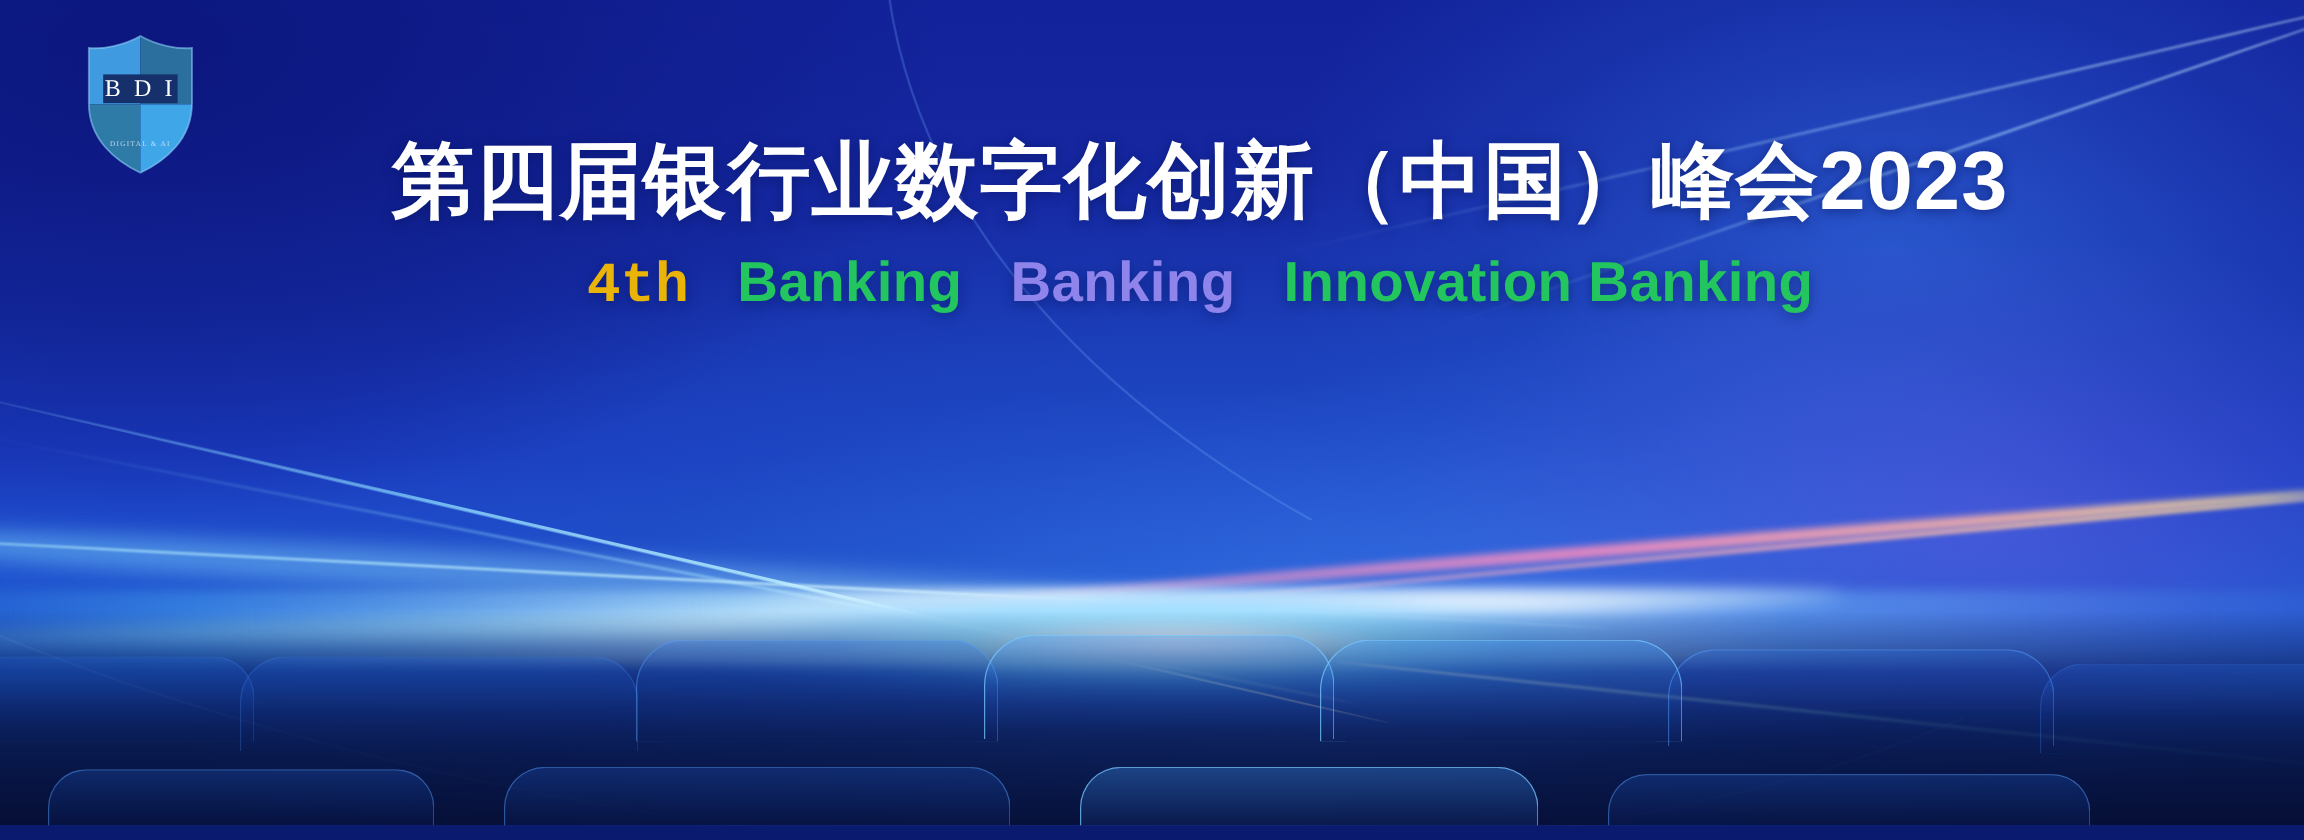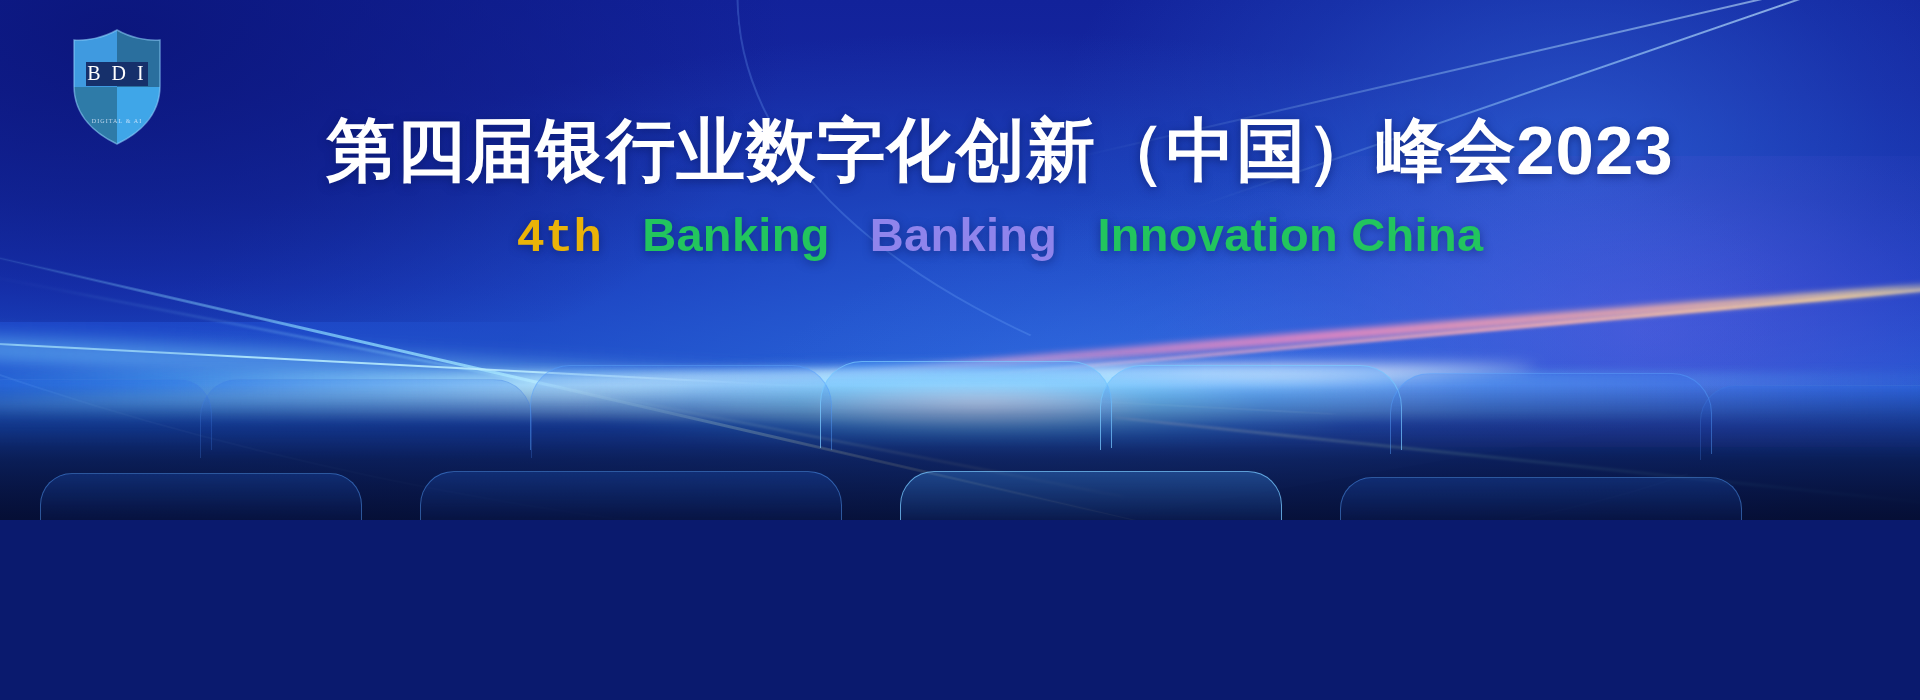--- a/index.html
+++ b/index.html
@@ -3,21 +3,21 @@
 <meta charset="utf-8">
 <style>
   html, body {
     margin: 0;
     padding: 0;
     background: #0a1a6e;
   }
   #banner {
     position: relative;
     width: 1920px;
-    height: 520px;
+    height: 688px;
     overflow: hidden;
     font-family: "Liberation Sans", "DejaVu Sans", sans-serif;
     background: #1630a8;
   }
 
   
   .bg-base {
     position: absolute; inset: 0;
     background:
       radial-gradient(ellipse 1200px 520px at 52% 78%, #2a63d8 0%, rgba(32,78,198,0.55) 42%, rgba(20,45,160,0) 72%),
@@ -328,19 +328,19 @@
 
       <h1 class="cn-title">第四届银行业数字化创新（中国）峰会2023</h1>
 
       <div class="en-title">
         <span class="en-4th">4th</span>
         <span>&nbsp;</span>
         <span class="en-white">Banking</span>
         <span>&nbsp;</span>
         <span class="en-digital">Banking</span>
         <span>&nbsp;</span>
-        <span class="en-white">Innovation China</span>
+        <span class="en-white">Innovation Banking</span>
       </div>
 
 
     </div>
   </div>
 </div>
 
 </body></html>

